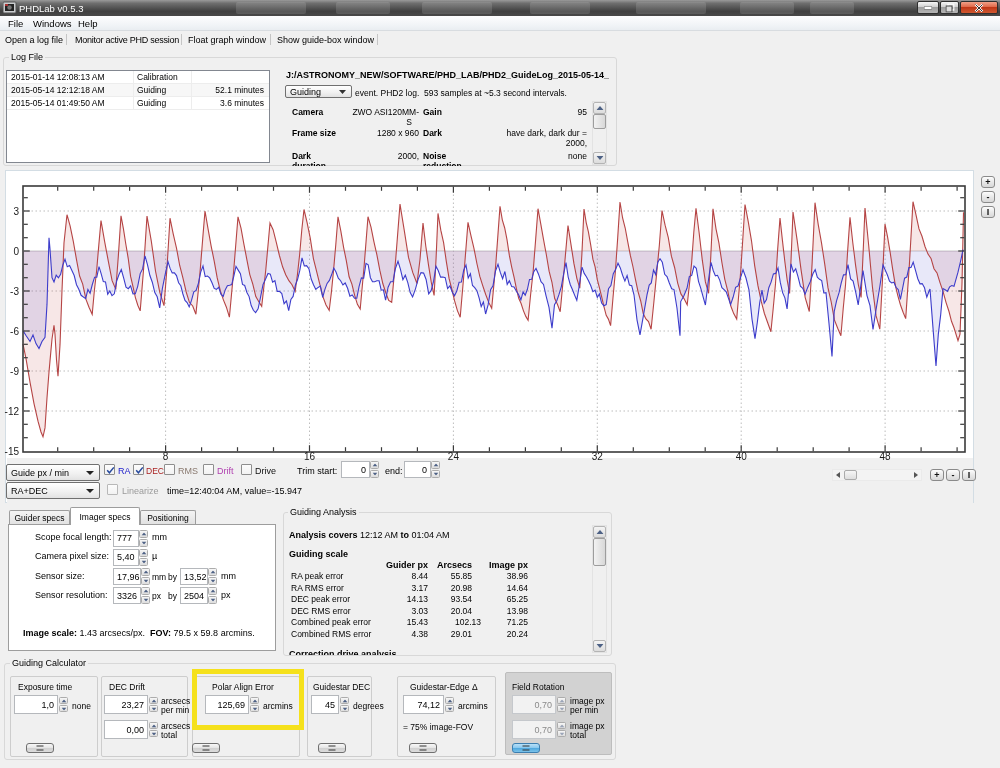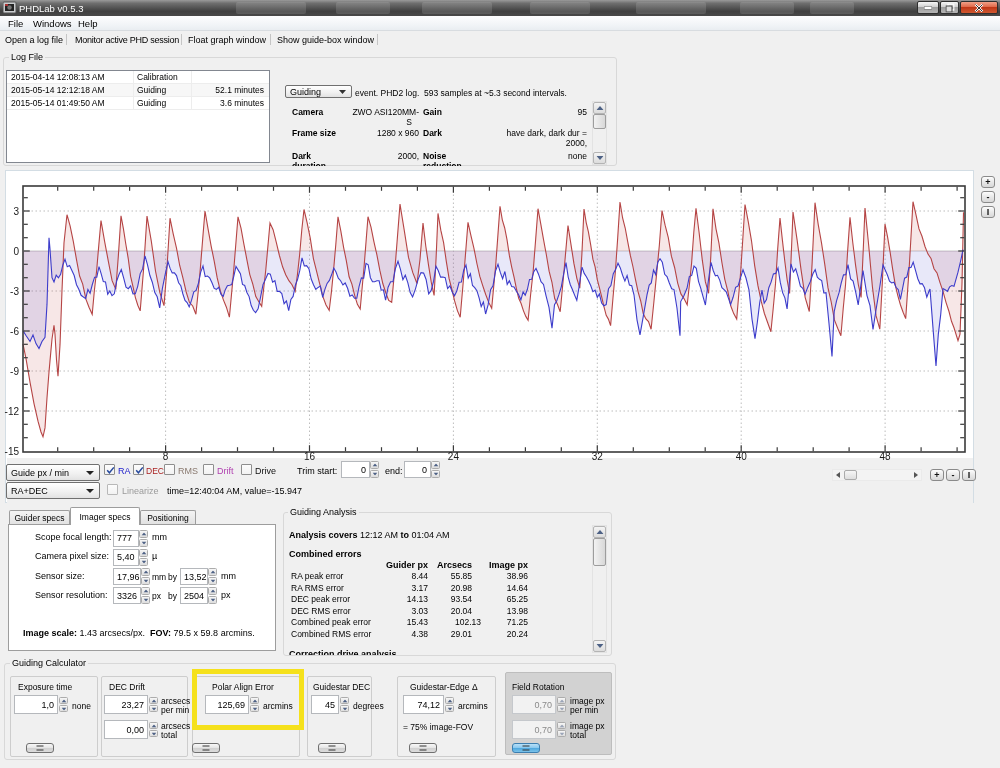--- a/index.html
+++ b/index.html
@@ -103,41 +103,42 @@
  <span class="item" style="left:188px;">Float graph window</span>
       <div class="tsep" style="left:270px;"></div>
  <span class="item" style="left:277px;">Show guide-box window</span>
       <div class="tsep" style="left:377px;"></div>
 </div>
 
 <div class="grp" style="left:3px;top:57px;width:614px;height:109px;"></div>
 <div class="grplabel" style="left:9px;top:52px;">Log File</div>
 <div class="abs" id="logtable">
  <div class="lrow" style="top:0;background:#fff;">
-        <div class="lc1">2015-04-14 12:08:13 AM</div>
+        <div class="lc1">2015-01-14 12:08:13 AM</div>
         <div class="lc2">Calibration</div>
         <div class="lcb1"></div>
         <div class="lcb2"></div>
       </div>
  <div class="lrow" style="top:13px;background:#f7f7f7;">
         <div class="lc1">2015-05-14 12:12:18 AM</div>
         <div class="lc2">Guiding</div>
         <div class="lc3">52.1 minutes</div>
         <div class="lcb1"></div>
         <div class="lcb2"></div>
       </div>
  <div class="lrow" style="top:26px;background:#fff;">
         <div class="lc1">2015-05-14 01:49:50 AM</div>
         <div class="lc2">Guiding</div>
         <div class="lc3">3.6 minutes</div>
         <div class="lcb1"></div>
         <div class="lcb2"></div>
       </div>
 </div>
 
+<div class="abs b" style="left:286px;top:70px;font-size:9px;white-space:nowrap;">J:/ASTRONOMY_NEW/SOFTWARE/PHD_LAB/PHD2_GuideLog_2015-05-14_</div>
 <div class="combo" style="left:285px;top:85px;width:67px;height:13px;">
       <span class="ctext">Guiding</span>
       <svg width="7" height="4">
         <path d="M0,0 L7,0 L3.5,4 Z" fill="#333"></path>
       </svg>
     </div>
 <div class="lab" style="left:355px;top:88px;">event. PHD2 log.&nbsp; 593 samples at ~5.3 second intervals.</div>
 <div class="lab b" style="left:292px;top:107px;">Camera</div>
 <div class="labr" style="left:340px;top:107px;width:79px;line-height:10px;">ZWO ASI120MM-<br>S&nbsp;&nbsp;&nbsp;</div>
 <div class="lab b" style="left:423px;top:107px;">Gain</div>
@@ -474,21 +475,21 @@
         <svg width="5" height="3">
           <path d="M0,0 L5,0 L2.5,3 Z" fill="#4d6185"></path>
         </svg>
       </div>
 </div>
 <span class="lab9" style="left:221px;top:590px;">px</span>
 <span class="lab9" style="left:23px;top:628px;"><span class="b">Image scale:</span> 1.43 arcsecs/px.&nbsp; <span class="b">FOV:</span> 79.5 x 59.8 arcmins.</span>
 <div class="grp" style="left:283px;top:512px;width:329px;height:144px;"></div>
 <div class="grplabel" style="left:288px;top:507px;">Guiding Analysis</div>
 <span class="lab" style="left:289px;top:530px;font-size:9px;"><span class="b">Analysis covers</span> 12:12 AM <span class="b">to</span> 01:04 AM</span>
-<span class="lab b" style="left:289px;top:549px;font-size:9px;">Combined errors</span>
+<span class="lab b" style="left:289px;top:549px;font-size:9px;">Guiding scale</span>
 <div class="labr b" style="left:350px;top:560px;width:78px;font-size:9px;">Guider px</div>
 <div class="labr b" style="left:400px;top:560px;width:72px;font-size:9px;">Arcsecs</div>
 <div class="labr b" style="left:458px;top:560px;width:70px;font-size:9px;">Image px</div>
 <span class="lab" style="left:291px;top:571px;">RA peak error</span>
 <div class="labr" style="left:383px;top:571px;width:45px;">8.44</div>
 <div class="labr" style="left:427px;top:571px;width:45px;">55.85</div>
 <div class="labr" style="left:483px;top:571px;width:45px;">38.96</div>
 <span class="lab" style="left:291px;top:583px;">RA RMS error</span>
 <div class="labr" style="left:383px;top:583px;width:45px;">3.17</div>
 <div class="labr" style="left:427px;top:583px;width:45px;">20.98</div>

